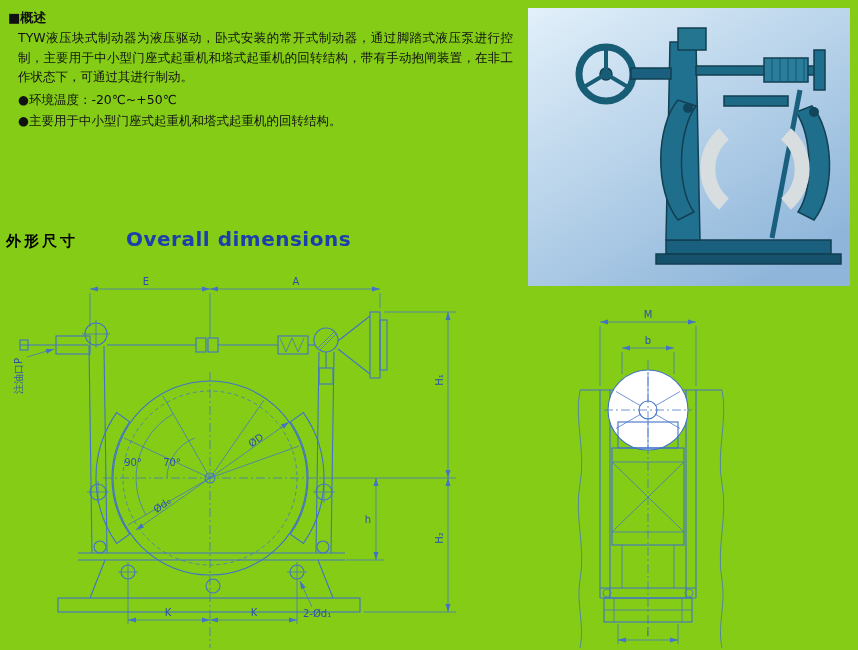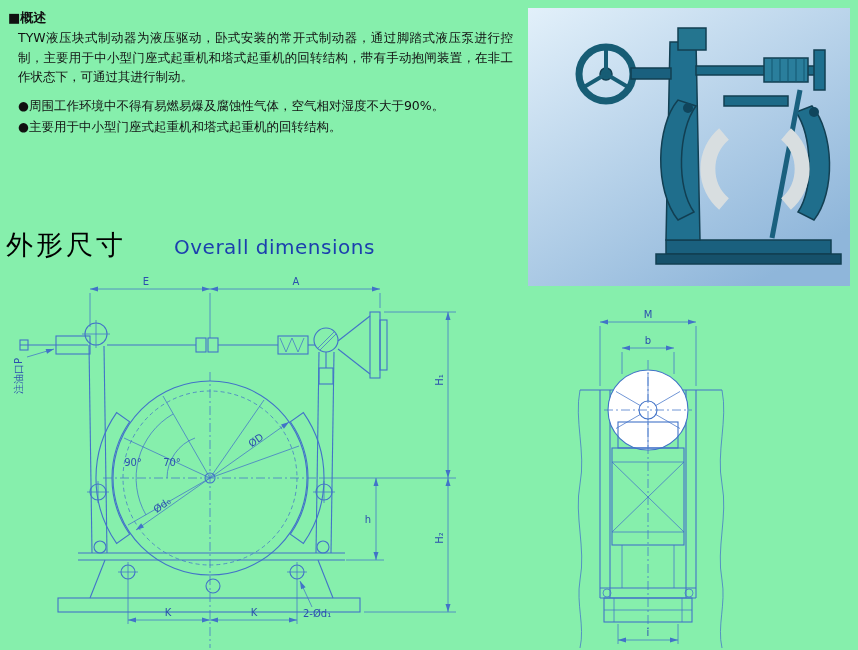--- a/index.html
+++ b/index.html
@@ -6,48 +6,48 @@
     --accent_blue:#1c3fae;
     --drawing_blue:#4273c8;
     --dim_text:#2c4fae;
     --machine_teal:#1e6f8e;
     --photo_bg_light:#e2f0fa;
     --photo_bg_dark:#8fb6da;
   }
   *{margin:0;padding:0;box-sizing:border-box;}
   html,body{background:#fff;}
   .page{
-    position:relative;width:858px;height:650px;background:#86efac;overflow:hidden;
+    position:relative;width:858px;height:650px;background:#84cc16;overflow:hidden;
     font-family:"DejaVu Sans","Liberation Sans",sans-serif;color:#111;
   }
   .intro{position:absolute;left:8px;top:8px;width:505px;}
   .intro .hd{font-size:13px;font-weight:600;line-height:20px;}
-  .intro .body{font-size:12.5px;line-height:19.5px;text-align:justify;padding-left:10px;margin-bottom:8px;}
+  .intro .body{font-size:12.5px;line-height:19.5px;text-align:justify;padding-left:10px;margin-bottom:2px;}
   .intro .cond div{font-size:12.5px;line-height:21px;padding-left:10px;}
   .section-title{position:absolute;left:6px;top:227px;display:flex;align-items:baseline;}
-  .section-title .zh{font-size:27px;font-weight:normal;color:#000;letter-spacing:3px;}
-  .section-title .en{font-size:20px;font-weight:normal;color:var(--accent_blue);margin-left:48px;letter-spacing:.5px;}
+  .section-title .zh{font-size:15px;font-weight:bold;color:#000;letter-spacing:3px;}
+  .section-title .en{font-size:20px;font-weight:bold;color:var(--accent_blue);margin-left:48px;letter-spacing:.5px;}
   svg text{font-family:"DejaVu Sans","Liberation Sans",sans-serif;}
   .dim{font-size:10px;fill:var(--dim_text);}
   .ln{stroke:var(--drawing_blue);stroke-width:1.1;fill:none;}
   .lnthin{stroke:var(--drawing_blue);stroke-width:0.75;fill:none;}
   .dash{stroke-dasharray:9 3 2 3;}
   .dash2{stroke-dasharray:4 3;}
   .arrow-head{fill:var(--drawing_blue);stroke:none;}
 </style>
 </head>
 <body>
 
 <div class="page">
 
   <div class="intro">
     <div class="hd">■概述</div>
     <p class="body">TYW液压块式制动器为液压驱动，卧式安装的常开式制动器，通过脚踏式液压泵进行控制，主要用于中小型门座式起重机和塔式起重机的回转结构，带有手动抱闸装置，在非工作状态下，可通过其进行制动。</p>
     <div class="cond">
-      <div>●周围工作环境中不得有易燃易爆及腐蚀性气体，空气相对湿度不大于90%。</div>
+      <div>●环境温度：-20℃~+50℃</div>
       <div>●主要用于中小型门座式起重机和塔式起重机的回转结构。</div>
     </div>
   </div>
 
   <svg viewBox="0 0 322 278" style="position:absolute;left:528px;top:8px;width:322px;height:278px">
     <defs>
       <linearGradient id="pbg" x1="0" y1="0" x2="0.7" y2="1">
         <stop offset="0" style="stop-color:var(--photo_bg_light)"></stop>
         <stop offset="1" style="stop-color:var(--photo_bg_dark)"></stop>
       </linearGradient>

